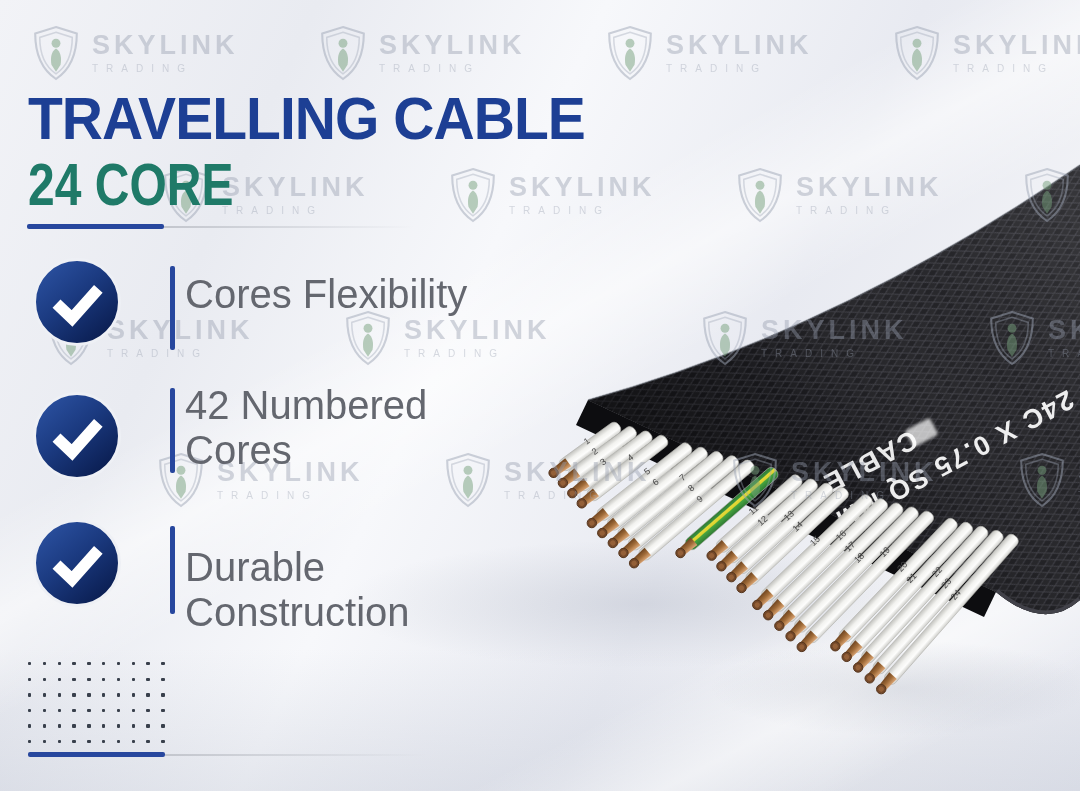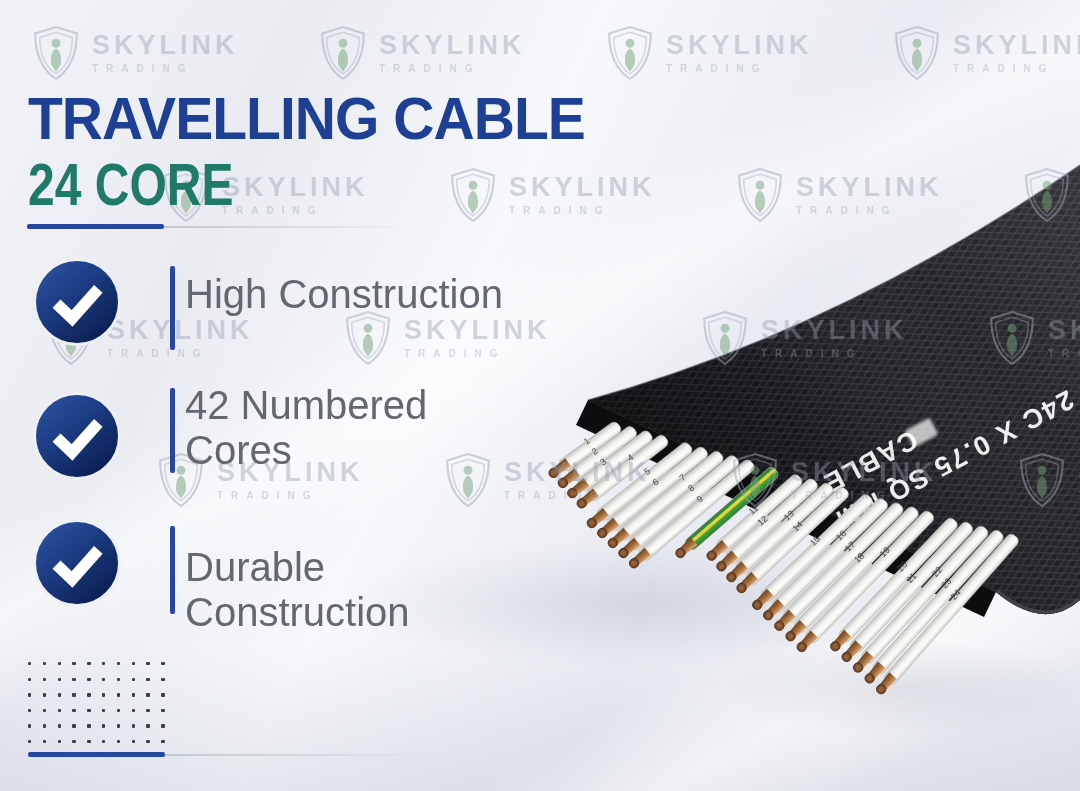--- a/index.html
+++ b/index.html
@@ -10,21 +10,21 @@
         linear-gradient(180deg, rgba(255,255,255,0) 82%, rgba(176,183,200,.28) 100%),
         linear-gradient(115deg,#f2f3f7 0%,#e9ebf1 22%,#f7f8fb 42%,#e8eaf1 64%,#f1f2f6 82%,#e7e9f0 100%);}
   .streak{position:absolute;width:1400px;height:180px;transform:rotate(-28deg);
           background:linear-gradient(180deg,rgba(255,255,255,0),rgba(255,255,255,.55),rgba(255,255,255,0));
           z-index:0;pointer-events:none;}
   #cableSvg{position:absolute;inset:0;z-index:1;}
   .wm-layer{position:absolute;inset:0;z-index:2;pointer-events:none;}
   .wm{position:absolute;display:flex;align-items:center;gap:10px;justify-content:space-between;}
   .wm svg{width:52px;height:58px;}
   .wm-l1{font-size:27px;font-weight:700;letter-spacing:4px;color:rgba(150,158,173,.42);line-height:1;}
-  .wm-l2{font-size:10px;font-weight:700;letter-spacing:8px;color:rgba(152,161,176,.38);margin-top:5px;line-height:1;}
+  .wm-l2{font-size:10px;font-weight:400;letter-spacing:8px;color:rgba(152,161,176,.38);margin-top:5px;line-height:1;}
   .content{position:absolute;inset:0;z-index:3;}
   .title{position:absolute;left:28px;top:84px;margin:0;font-size:60px;font-weight:700;
          color:#1d3f94;letter-spacing:-1px;transform:scaleX(.95);transform-origin:left top;white-space:nowrap;}
   .subtitle{position:absolute;left:28px;top:150px;margin:0;font-size:60px;font-weight:700;
          color:#1f7a68;transform:scaleX(.80);transform-origin:left top;white-space:nowrap;}
   .divider{position:absolute;height:6px;}
   .divider .d-blue{position:absolute;left:0;top:0;width:137px;height:5px;background:#27479e;border-radius:2px;}
   .divider .d-gray{position:absolute;left:137px;top:1.5px;width:250px;height:2px;
          background:linear-gradient(90deg,#c3c6cd,rgba(195,198,205,0));}
   .feature{position:absolute;left:33px;}
@@ -494,21 +494,21 @@
       <span class="d-gray"></span>
     </div>
 
     <div class="feature">
       <div class="check-circle" style="left:0;top:258px">
         <svg viewBox="0 0 100 100">
           <path d="M25,52 L44,70 L76,34" fill="none" stroke="#fff" stroke-width="14" stroke-linecap="butt" stroke-linejoin="miter"></path>
         </svg>
       </div>
       <div class="vbar" style="top:266px;height:84px"></div>
-      <div class="flabel" style="top:272px">High Construction</div>
+      <div class="flabel" style="top:272px">Cores Flexibility</div>
     </div>
 
     <div class="feature">
       <div class="check-circle" style="left:0;top:392px">
         <svg viewBox="0 0 100 100">
           <path d="M25,52 L44,70 L76,34" fill="none" stroke="#fff" stroke-width="14" stroke-linecap="butt" stroke-linejoin="miter"></path>
         </svg>
       </div>
       <div class="vbar" style="top:388px;height:85px"></div>
       <div class="flabel" style="top:383px">42 Numbered Cores</div>

